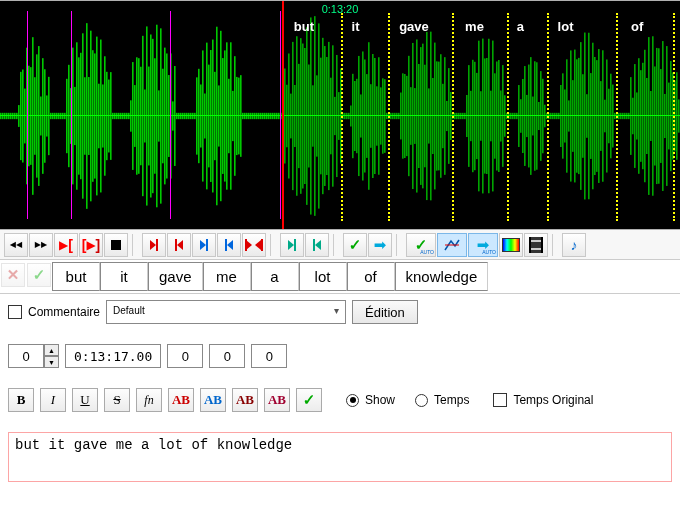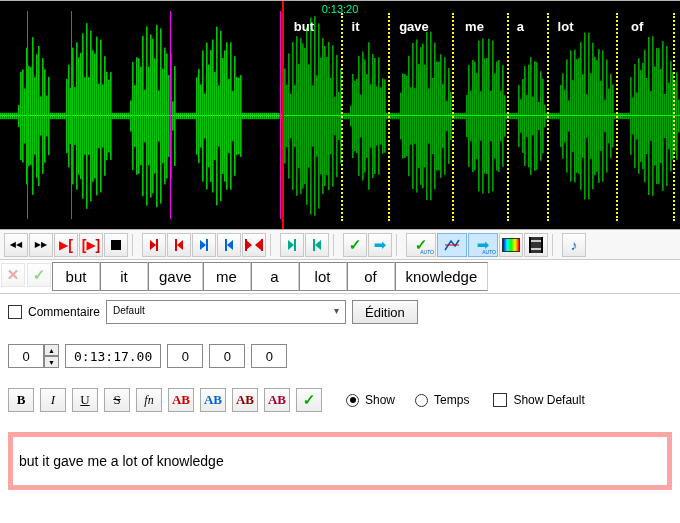--- a/index.html
+++ b/index.html
@@ -68,21 +68,21 @@
 .numin { border:1px solid #888; height:24px; width:36px; text-align:center; font-size:13px; display:flex;align-items:center;justify-content:center; background:#fff;}
 .timein { border:1px solid #888; height:24px; padding:0 8px; font-size:13px; font-family:monospace; display:flex;align-items:center; background:#fff;justify-content:center;}
 
 
 .fmtbtn { width:26px; height:24px; border:1px solid #aaa; background:linear-gradient(#fdfdfd,#ececec); font-family:"Times New Roman",serif; font-size:13px; display:flex;align-items:center;justify-content:center; cursor:pointer;}
 .fn { font-family: Tahoma; font-style: italic; font-size:12px;}
 .ab-r{color:#c00;font-weight:bold;} .ab-b{color:#06c;font-weight:bold;} .ab-d{color:#800;font-weight:bold;} .ab-m{color:#a00030;font-weight:bold;}
 .radio { width:13px; height:13px; border:1px solid #333; border-radius:50%; background:#fff; display:flex;align-items:center;justify-content:center; cursor:pointer;}
 .radio.sel::after{content:"";width:6px;height:6px;border-radius:50%;background:#000;}
 
-.textedit { border: 5px solid #fca5a5; background:#fff; min-height: 50px; padding: 16px 6px; font-size: 14px; }
+.textedit { border: 1px solid #fca5a5; background:#fff; min-height: 50px; padding: 4px 6px; font-size: 14px; font-family: Liberation Mono, monospace; }
 </style>
 </head>
 <body>
 
 <div class="waveform">
   <div class="timecode">0:13:20</div>
   <svg class="wavecanvas" viewBox="0 0 680 230" preserveAspectRatio="none">
       <rect x="0" y="111.826" width="1.6" height="6.348" fill="rgb(0,200,0)"></rect>
       <rect x="2" y="111.826" width="1.6" height="6.348" fill="rgb(0,200,0)"></rect>
       <rect x="4" y="111.826" width="1.6" height="6.348" fill="rgb(0,200,0)"></rect>
@@ -615,17 +615,17 @@
         <span class="check">✓</span>
       </div>
     <div style="width:12px"></div>
     <div class="radio sel"></div>
     <span>Show</span>
     <div style="width:8px"></div>
     <div class="radio"></div>
     <span>Temps</span>
     <div style="width:12px"></div>
     <div class="chkbox"></div>
-    <span>Show Default</span>
+    <span>Temps Original</span>
   </div>
 
   <div class="textedit">but it gave me a lot of knowledge</div>
 </div>
 
 </body></html>

